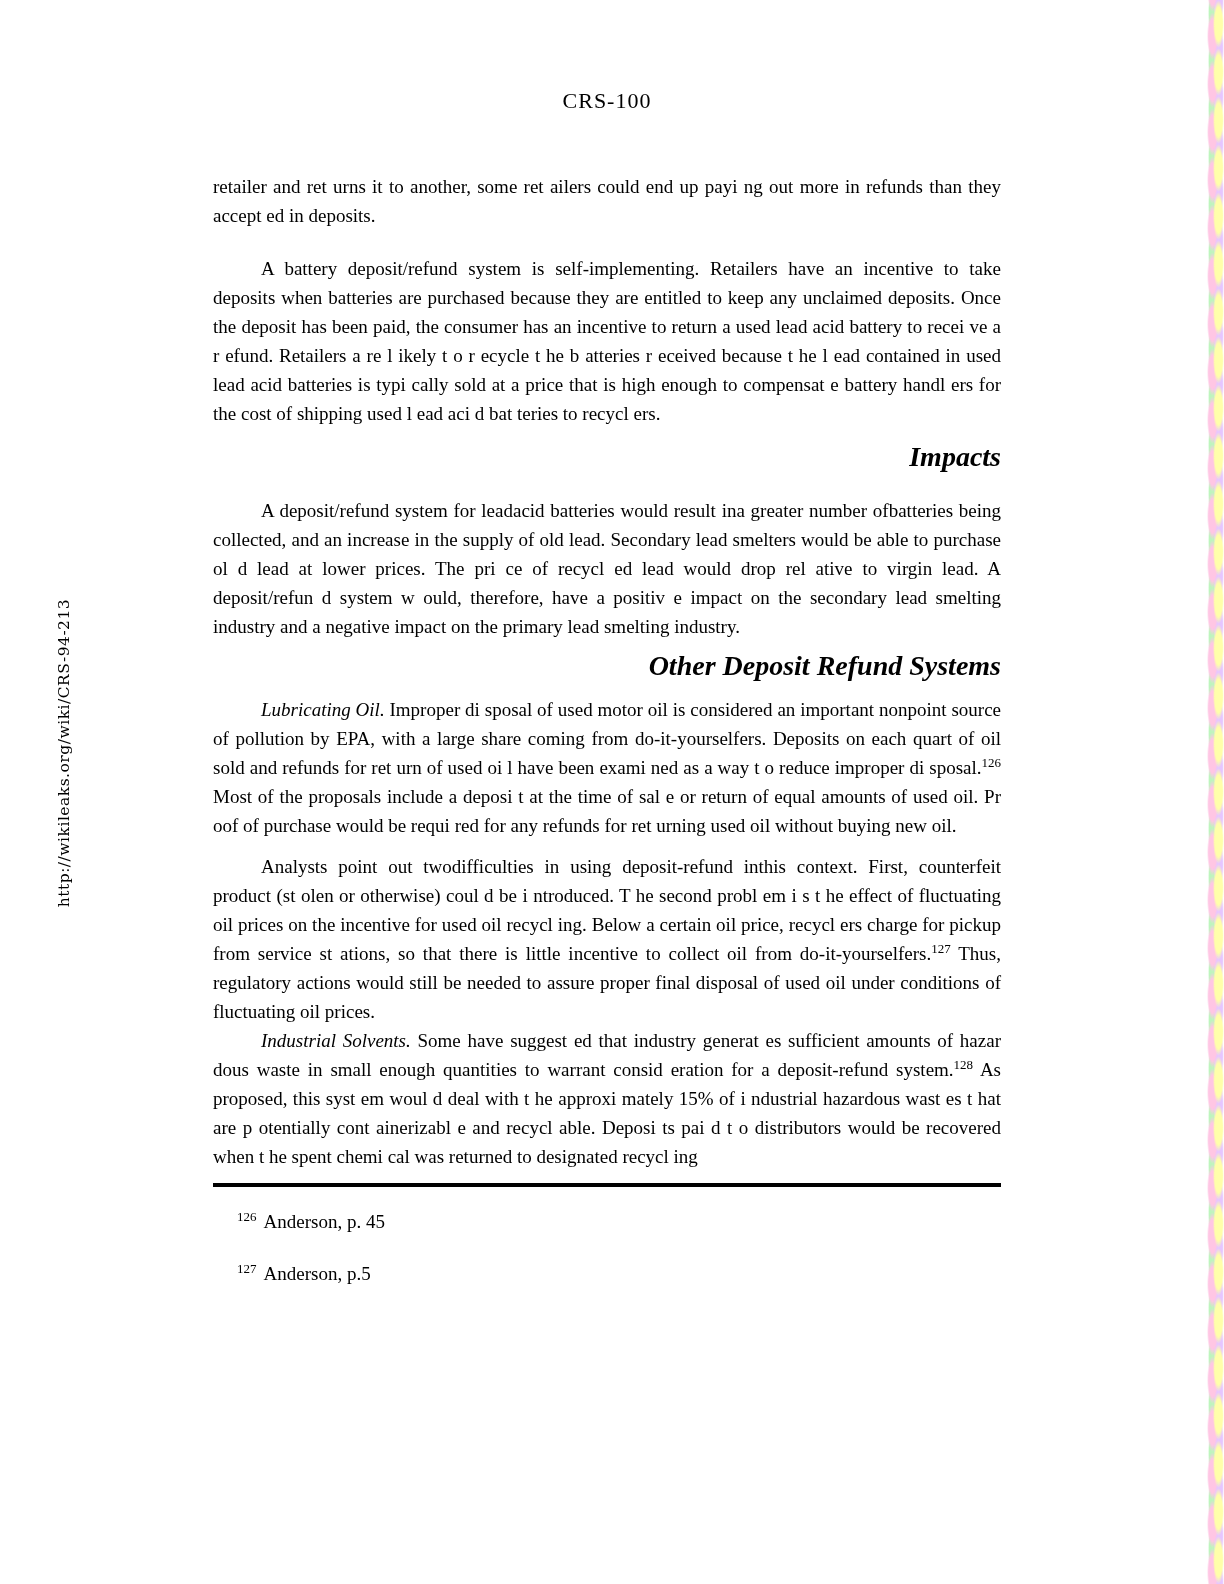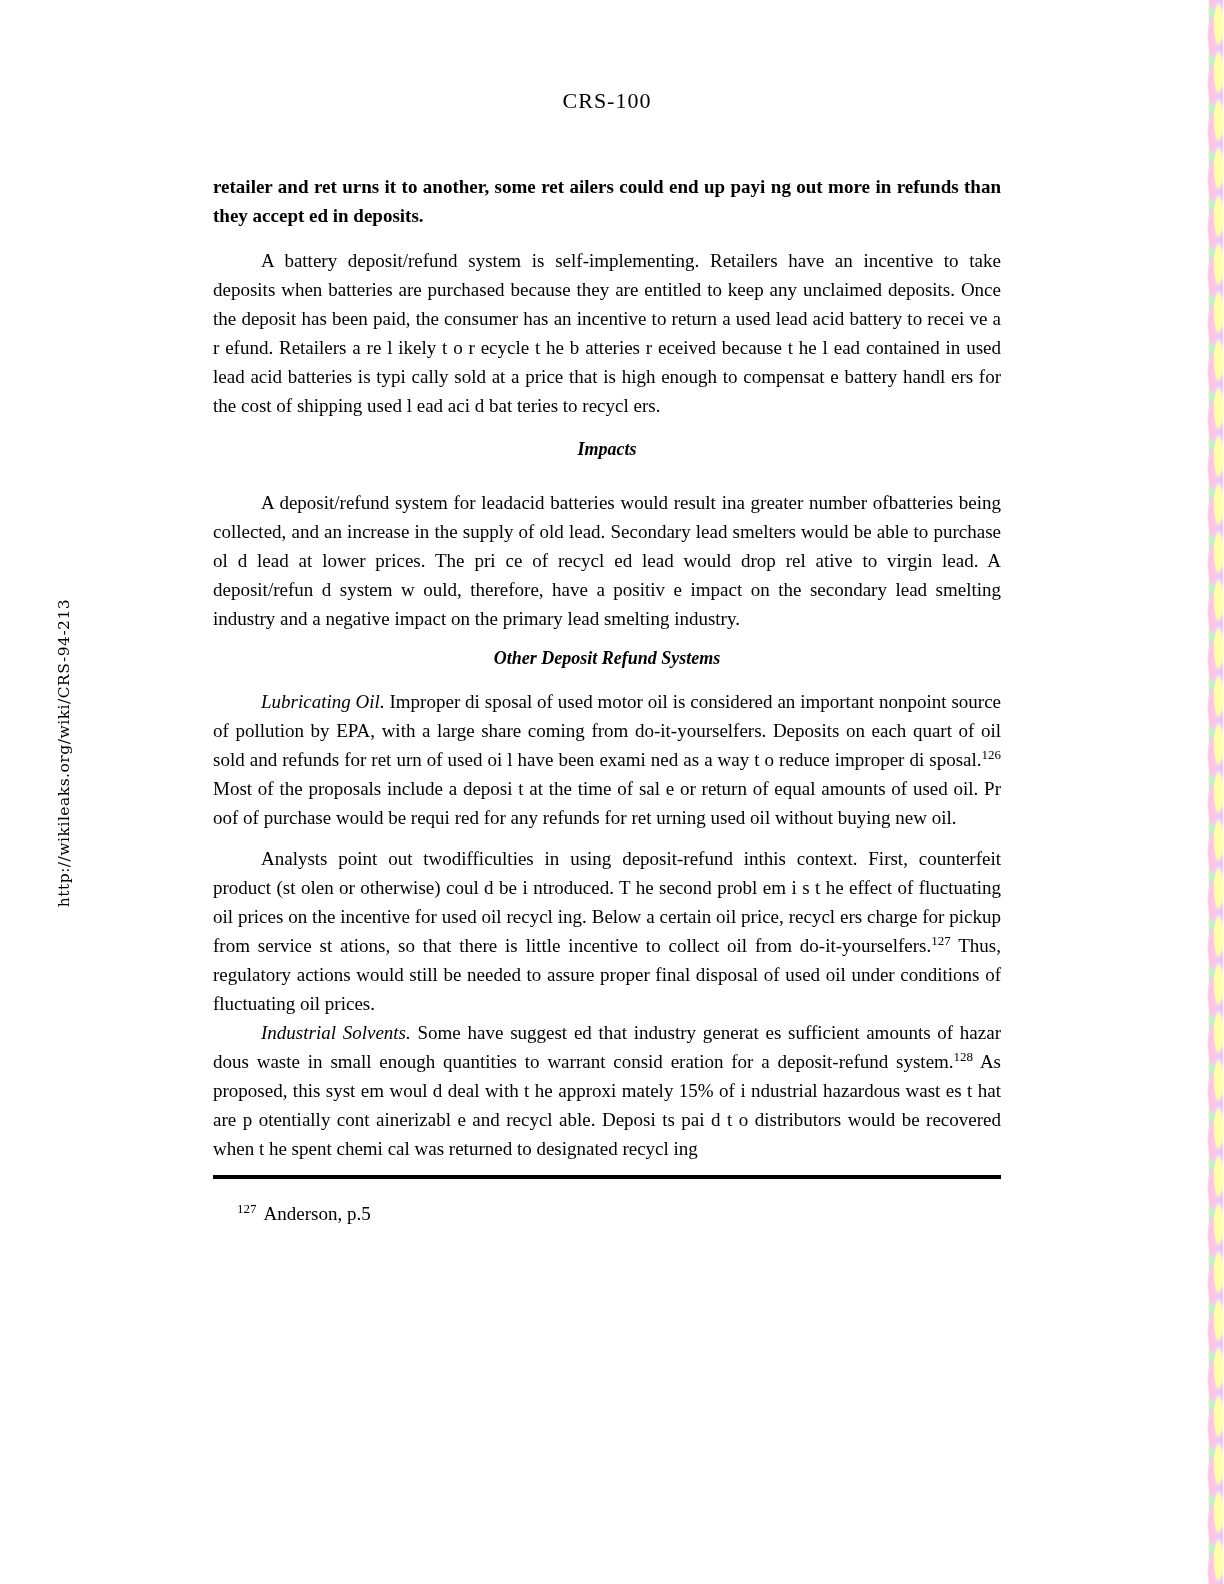--- a/index.html
+++ b/index.html
@@ -61,30 +61,30 @@
     top: 172px;
     left: 213px;
     width: 788px;
     font-size: 19px;
     line-height: 29px;
     text-align: justify;
   }
 
   .content p { margin: 0 0 12px 0; }
   p.indent { text-indent: 48px; }
-  p.para1 { margin-bottom: 16px; font-weight: bold; }
+  p.para1 { margin-bottom: 24px; }
   p.para6 { margin-bottom: 0; }
 
   .section-heading {
     font-weight: bold;
     font-style: italic;
-    font-size: 18px;
+    font-size: 28px;
     line-height: 26px;
     margin: 16px 0 26px 0;
-    text-align: center;
+    text-align: right;
   }
   .section-heading.other { margin: 12px 0 16px 0; }
 
   .italic-lead { font-style: italic; }
 
   sup.fn-ref {
     font-size: 13px;
     line-height: 0;
     vertical-align: super;
   }
@@ -136,17 +136,18 @@
 
     <p class="indent"><span class="italic-lead">Lubricating Oil.</span><span> Improper di sposal of used motor oil is considered an important nonpoint source of pollution by EPA, with a large share coming from do-it-yourselfers. Deposits on each quart of oil sold and refunds for ret urn of used oi l have been exami ned as a way t o reduce improper di sposal.</span><sup class="fn-ref">126</sup><span> Most of the proposals include a deposi t at the time of sal e or return of equal amounts of used oil. Pr oof of purchase would be requi red for any refunds for ret urning used oil without buying new oil.</span></p>
 
     <p class="indent para6"><span>Analysts point out twodifficulties in using deposit-refund inthis context. First, counterfeit product (st olen or otherwise) coul d be i ntroduced. T he second probl em i s t he effect of fluctuating oil prices on the incentive for used oil recycl ing. Below a certain oil price, recycl ers charge for pickup from service st ations, so that there is little incentive to collect oil from do-it-yourselfers.</span><sup class="fn-ref">127</sup><span> Thus, regulatory actions would still be needed to assure proper final disposal of used oil under conditions of fluctuating oil prices.</span></p>
 
     <p class="indent"><span class="italic-lead">Industrial Solvents.</span><span> Some have suggest ed that industry generat es sufficient amounts of hazar dous waste in small enough quantities to warrant consid eration for a deposit-refund system.</span><sup class="fn-ref">128</sup><span> As proposed, this syst em woul d deal with t he approxi mately 15% of i ndustrial hazardous wast es t hat are p otentially cont ainerizabl e and recycl able. Deposi ts pai d t o distributors would be recovered when t he spent chemi cal was returned to designated recycl ing</span></p>
 
     <hr class="footnote-rule">
 
     <div class="footnotes">
+      <div class="footnote-item"><sup>126</sup><span>Anderson, p. 45</span></div>
       <div class="footnote-item"><sup>127</sup><span>Anderson, p.5</span></div>
     </div>
 
   </div>
 </div>
 
 </body></html>

